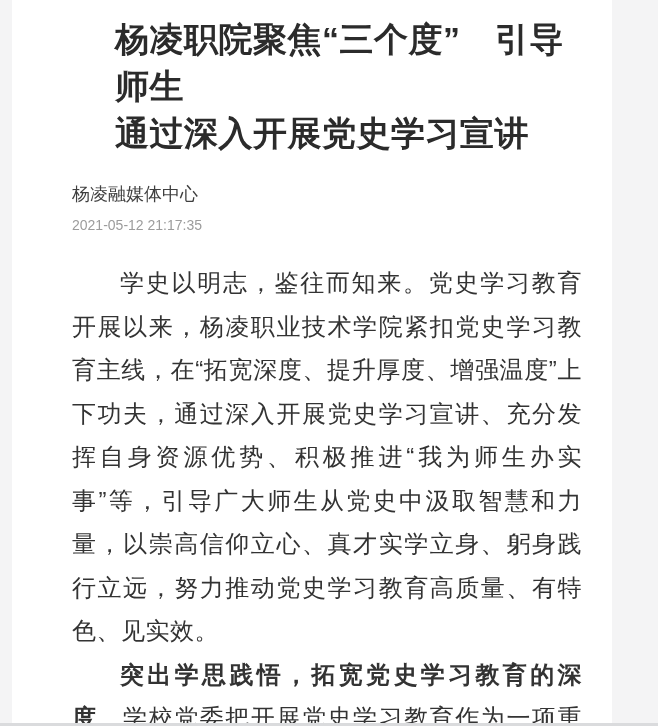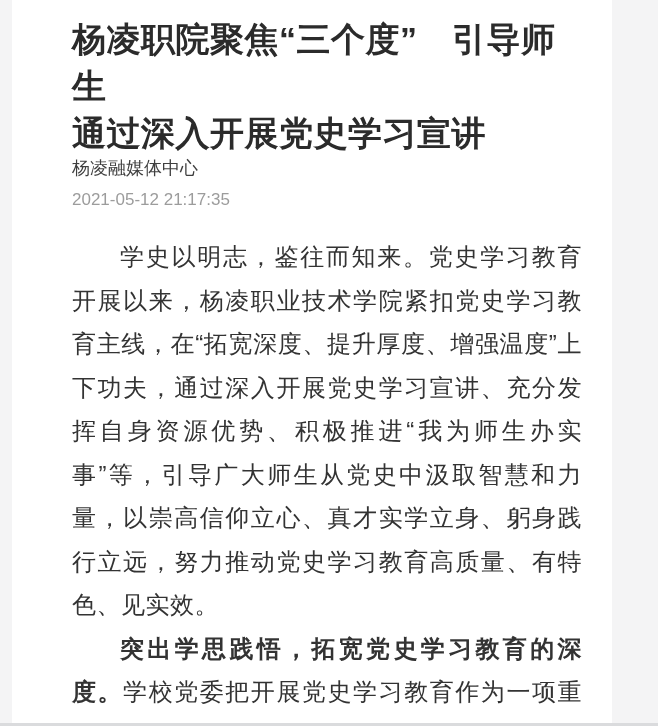--- a/index.html
+++ b/index.html
@@ -25,29 +25,30 @@
     padding: 16px 30px 40px 60px;
   }
   .title {
     margin: 0;
     font-size: 34px;
     line-height: 47px;
     font-weight: 700;
     color: var(--title, #2b2b2b);
     letter-spacing: 0.5px;
   }
-  .title-line { display: block; }
+  .title-line { display: block; margin-left: 43px; }
   .source {
+    margin-top: 26px;
     font-size: 18px;
     line-height: 22px;
     color: var(--source, #3f3f3f);
   }
   .date {
     margin-top: 9px;
-    font-size: 17px;
+    font-size: 14px;
     line-height: 23px;
     color: var(--date, #9c9c9c);
   }
   .article-body {
     margin-top: 24px;
     font-size: 24px;
     line-height: 43.5px;
     color: var(--body_text, #333333);
     text-align: justify;
     letter-spacing: 0.5px;

